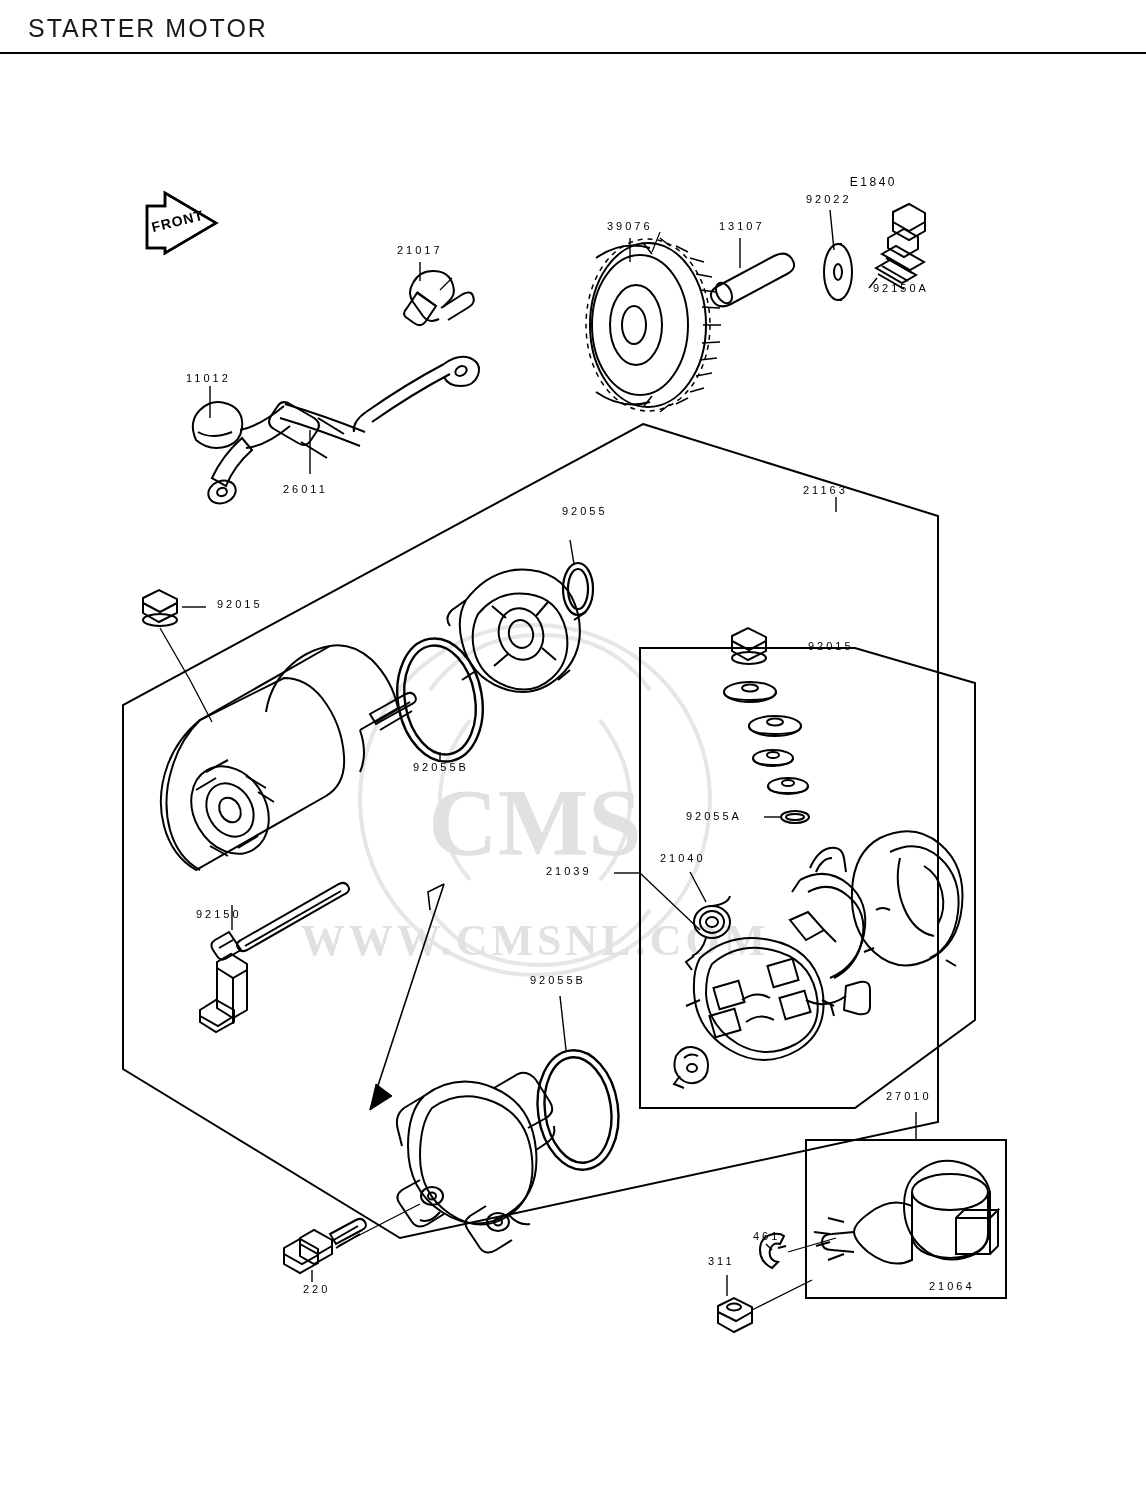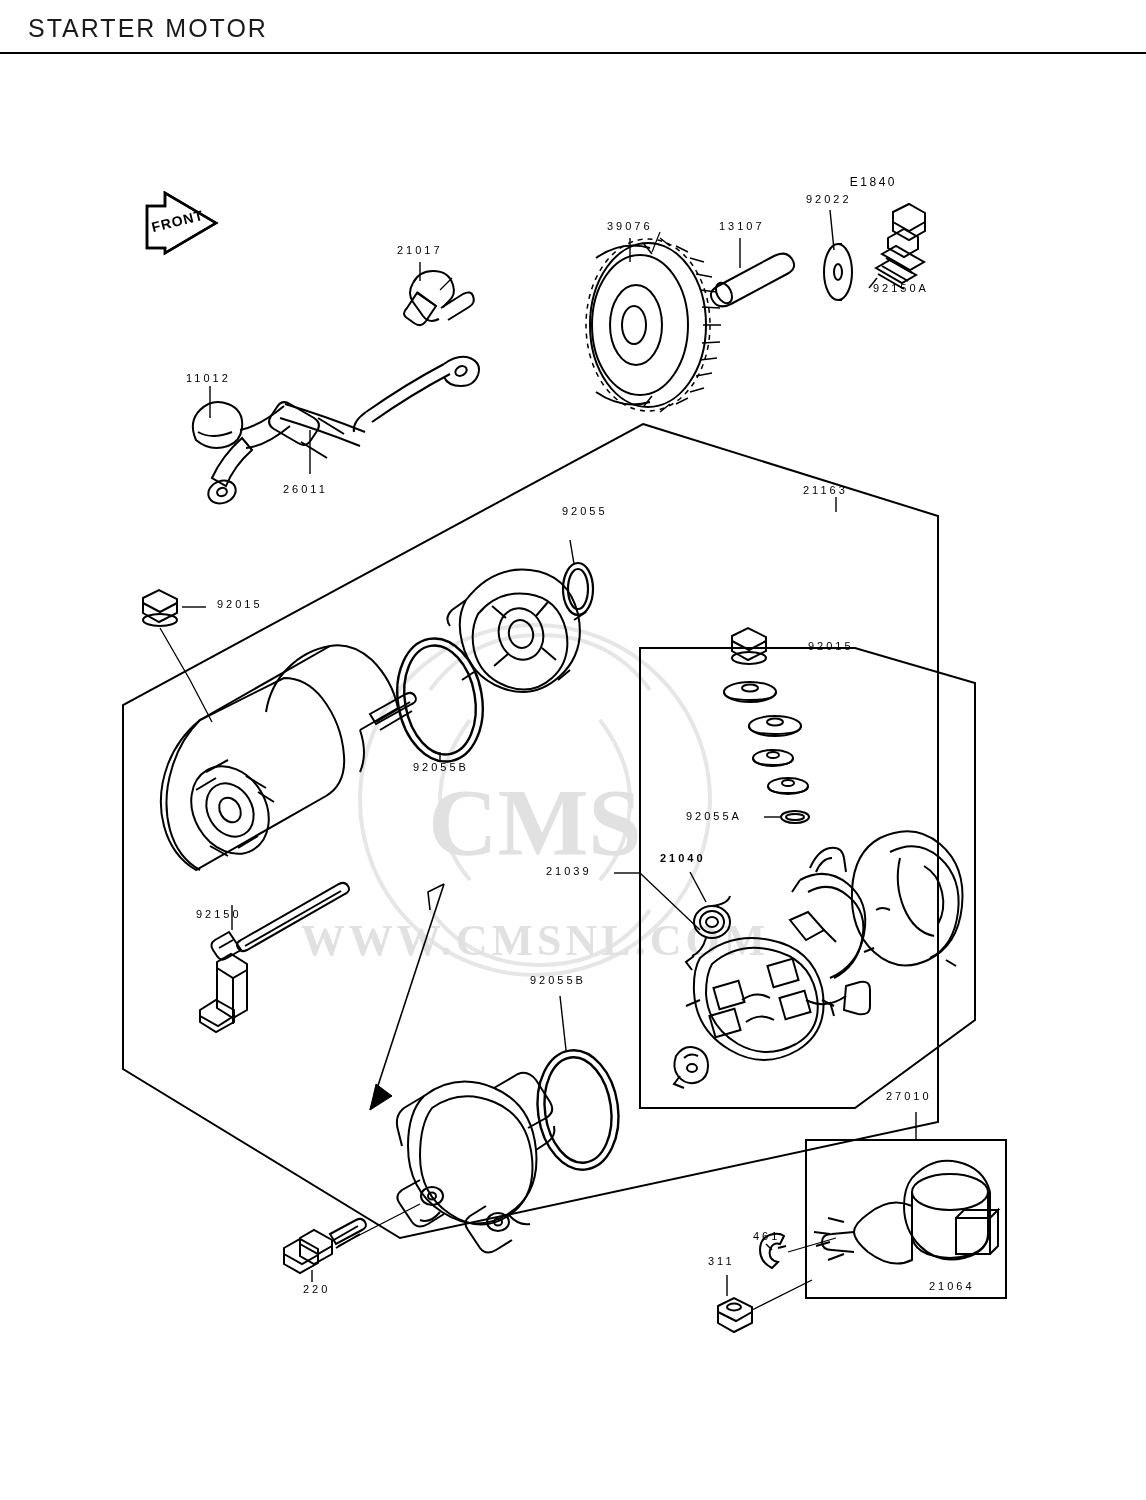--- a/index.html
+++ b/index.html
@@ -413,21 +413,21 @@
   <div class="callout" style="left:873px; top:282px;">92150A</div>
   <div class="callout" style="left:186px; top:372px;">11012</div>
   <div class="callout" style="left:283px; top:483px;">26011</div>
   <div class="callout" style="left:803px; top:484px;">21163</div>
   <div class="callout" style="left:546px; top:505px;margin-left:16px;">92055</div>
   <div class="callout" style="left:217px; top:598px;">92015</div>
   <div class="callout" style="left:808px; top:640px;">92015</div>
   <div class="callout" style="left:413px; top:761px;">92055B</div>
   <div class="callout" style="left:686px; top:810px;">92055A</div>
   <div class="callout" style="left:546px; top:865px;text-align:right;">21039</div>
-  <div class="callout" style="left:660px; top:852px;font-weight:bold;">21040</div>
+  <div class="callout" style="left:660px; top:852px;">21040</div>
   <div class="callout" style="left:196px; top:908px;">92150</div>
   <div class="callout" style="left:530px; top:974px;">92055B</div>
   <div class="callout" style="left:886px; top:1090px;">27010</div>
   <div class="callout" style="left:753px; top:1230px;">461</div>
   <div class="callout" style="left:708px; top:1255px;">311</div>
   <div class="callout" style="left:929px; top:1280px;">21064</div>
   <div class="callout" style="left:303px; top:1283px;">220</div>
 
 
 </div>

